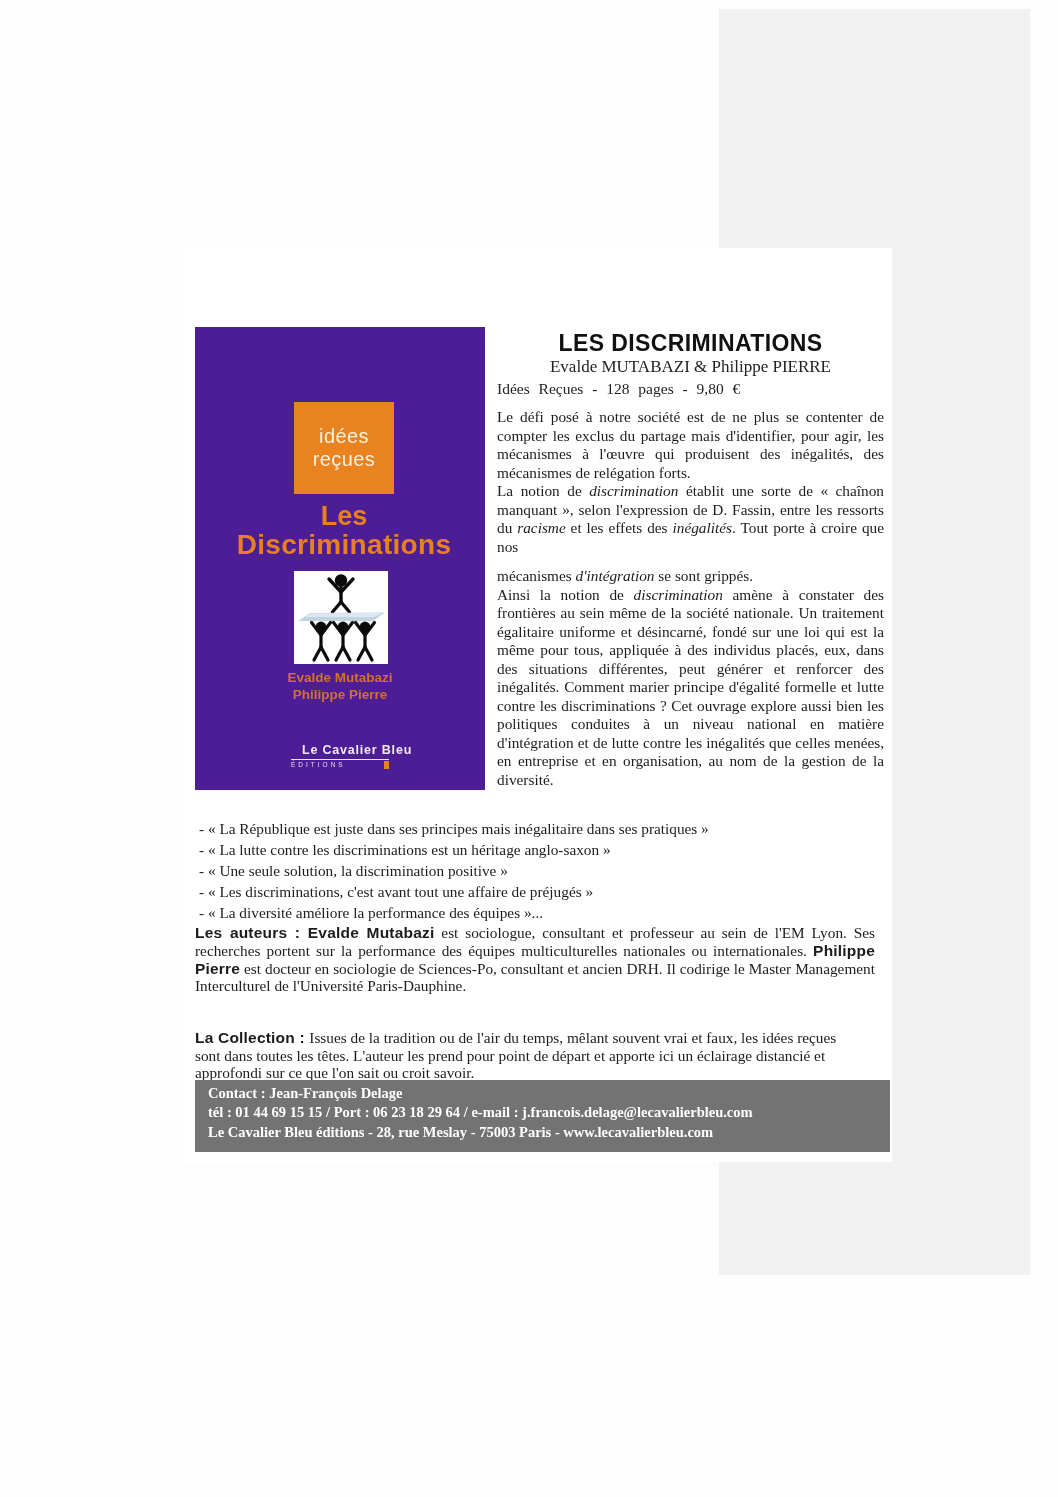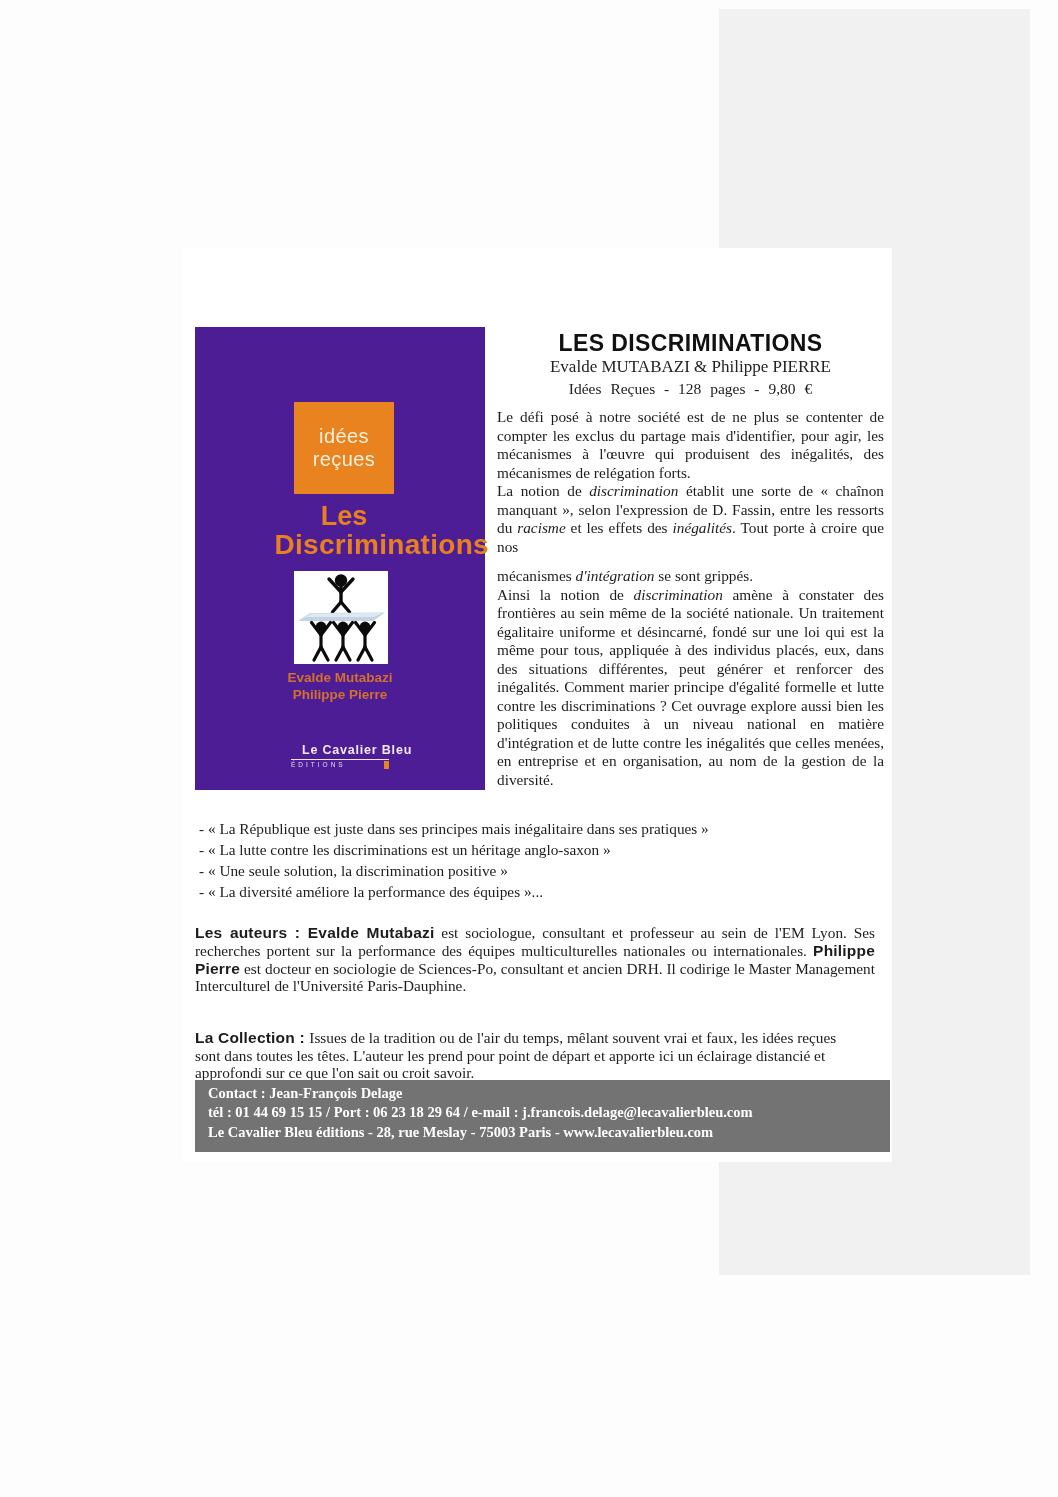--- a/index.html
+++ b/index.html
@@ -11,40 +11,40 @@
 
   
   .cover { position:absolute; left:12px; top:79px; width:290px; height:463px; background:#4c1d95; }
   .badge { position:absolute; left:99px; top:75px; width:100px; height:92px; background:#e8831f;
            display:flex; flex-direction:column; justify-content:center; align-items:center;
            font-family:"Liberation Sans", sans-serif; font-size:20px; line-height:23px;
            color:#f8f0dc; letter-spacing:0.4px; }
   .cover-title { position:absolute; left:4px; top:176px; width:100%; text-align:center;
                  font-family:"Liberation Sans", sans-serif; font-weight:bold; color:#e8801f; }
   .cover-title .t1 { font-size:27px; line-height:27px; }
-  .cover-title .t2 { font-size:28px; line-height:29px; letter-spacing:0.3px;text-align:right; }
+  .cover-title .t2 { font-size:28px; line-height:29px; letter-spacing:0.3px; }
   .illus  { position:absolute; left:99px; top:244px; width:94px; height:93px; background:#ffffff; }
   .cover-authors { position:absolute; left:0; top:342px; width:100%; text-align:center;
                    font-family:"Liberation Sans", sans-serif; font-weight:bold;
                    font-size:13.5px; line-height:17px; color:#d2702f; }
   .pub { position:absolute; left:50%; transform:translateX(-50%); top:416px; width:98px;
          font-family:"Liberation Sans", sans-serif; color:#f2eaf0; }
   .pub-name { font-size:12.5px; font-weight:bold; letter-spacing:0.8px; white-space:nowrap;
               text-align:center; line-height:14px;padding-left:11px; }
   .pub-rule { border-top:1.5px solid #efe6ee; margin-top:2px; display:flex;
               justify-content:space-between; align-items:flex-start; padding-top:1px; }
   .pub-editions { font-size:6.5px; letter-spacing:3px; color:#e9d9e6; }
   .pub-square { display:inline-block; width:5px; height:8px; background:#e8831f; }
 
   
   .right-col { position:absolute; left:314px; top:84px; width:387px; }
   .doc-title { text-align:center; font-family:"Liberation Sans", sans-serif; font-weight:bold;
                font-size:23px; line-height:22px; color:#111; letter-spacing:0.4px; }
   .doc-authors { text-align:center; font-size:17px; line-height:19px; margin-top:3px; color:#222; }
-  .doc-info { text-align:center; font-size:15.5px; line-height:17px; margin-top:4px;
+  .doc-info { text-align:left; font-size:15.5px; line-height:17px; margin-top:4px;
               word-spacing:5px; color:#222; }
   .paras { margin-top:11px; }
   .para { font-size:15.3px; line-height:18.5px; text-align:justify; }
   .para.force-last { text-align-last:justify; }
   .para.gap-before { margin-top:11px; }
 
   
   .quotes { position:absolute; left:16px; top:570px; width:680px;
             font-size:15.3px; line-height:21px; }
   .authors-sec { position:absolute; left:12px; top:676px; width:680px;
@@ -135,20 +135,21 @@
         <p class="para force-last"><span>La notion de </span><span style="font-style: italic;">discrimination</span><span> établit une sorte de « chaînon manquant », selon l'expression de D. Fassin, entre les ressorts du </span><span style="font-style: italic;">racisme</span><span> et les effets des </span><span style="font-style: italic;">inégalités</span><span>. Tout porte à croire que nos</span></p>
         <p class="para gap-before"><span>mécanismes </span><span style="font-style: italic;">d'intégration</span><span> se sont grippés.</span></p>
         <p class="para"><span>Ainsi la notion de </span><span style="font-style: italic;">discrimination</span><span> amène à constater des frontières au sein même de la société nationale. Un traitement égalitaire uniforme et désincarné, fondé sur une loi qui est la même pour tous, appliquée à des individus placés, eux, dans des situations différentes, peut générer et renforcer des inégalités. Comment marier principe d'égalité formelle et lutte contre les discriminations ? Cet ouvrage explore aussi bien les politiques conduites à un niveau national en matière d'intégration et de lutte contre les inégalités que celles menées, en entreprise et en organisation, au nom de la gestion de la diversité.</span></p>
       </div>
     </div>
 
     <div class="quotes">
       <div>- « La République est juste dans ses principes mais inégalitaire dans ses pratiques »</div>
       <div>- « La lutte contre les discriminations est un héritage anglo-saxon »</div>
       <div>- « Une seule solution, la discrimination positive »</div>
+      <div>- « Les discriminations, c'est avant tout une affaire de préjugés »</div>
       <div>- « La diversité améliore la performance des équipes »...</div>
     </div>
 
     <div class="authors-sec"><span class="lead-bold">Les auteurs : Evalde Mutabazi</span><span> est sociologue, consultant et professeur au sein de l'EM Lyon. Ses recherches portent sur la performance des équipes multiculturelles nationales ou internationales. </span><span class="lead-bold">Philippe Pierre</span><span> est docteur en sociologie de Sciences-Po, consultant et ancien DRH. Il codirige le Master Management Interculturel de l'Université Paris-Dauphine.</span></div>
     <div class="collection-sec"><span class="lead-bold">La Collection : </span><span>Issues de la tradition ou de l'air du temps, mêlant souvent vrai et faux, les idées reçues sont dans toutes les têtes. L'auteur les prend pour point de départ et apporte ici un éclairage distancié et approfondi sur ce que l'on sait ou croit savoir.</span></div>
 
     <div class="contact-topline"></div>
     <div class="contact">
       <div>Contact : Jean-François Delage</div>
       <div>tél : 01 44 69 15 15 / Port : 06 23 18 29 64 / e-mail : j.francois.delage@lecavalierbleu.com</div>

